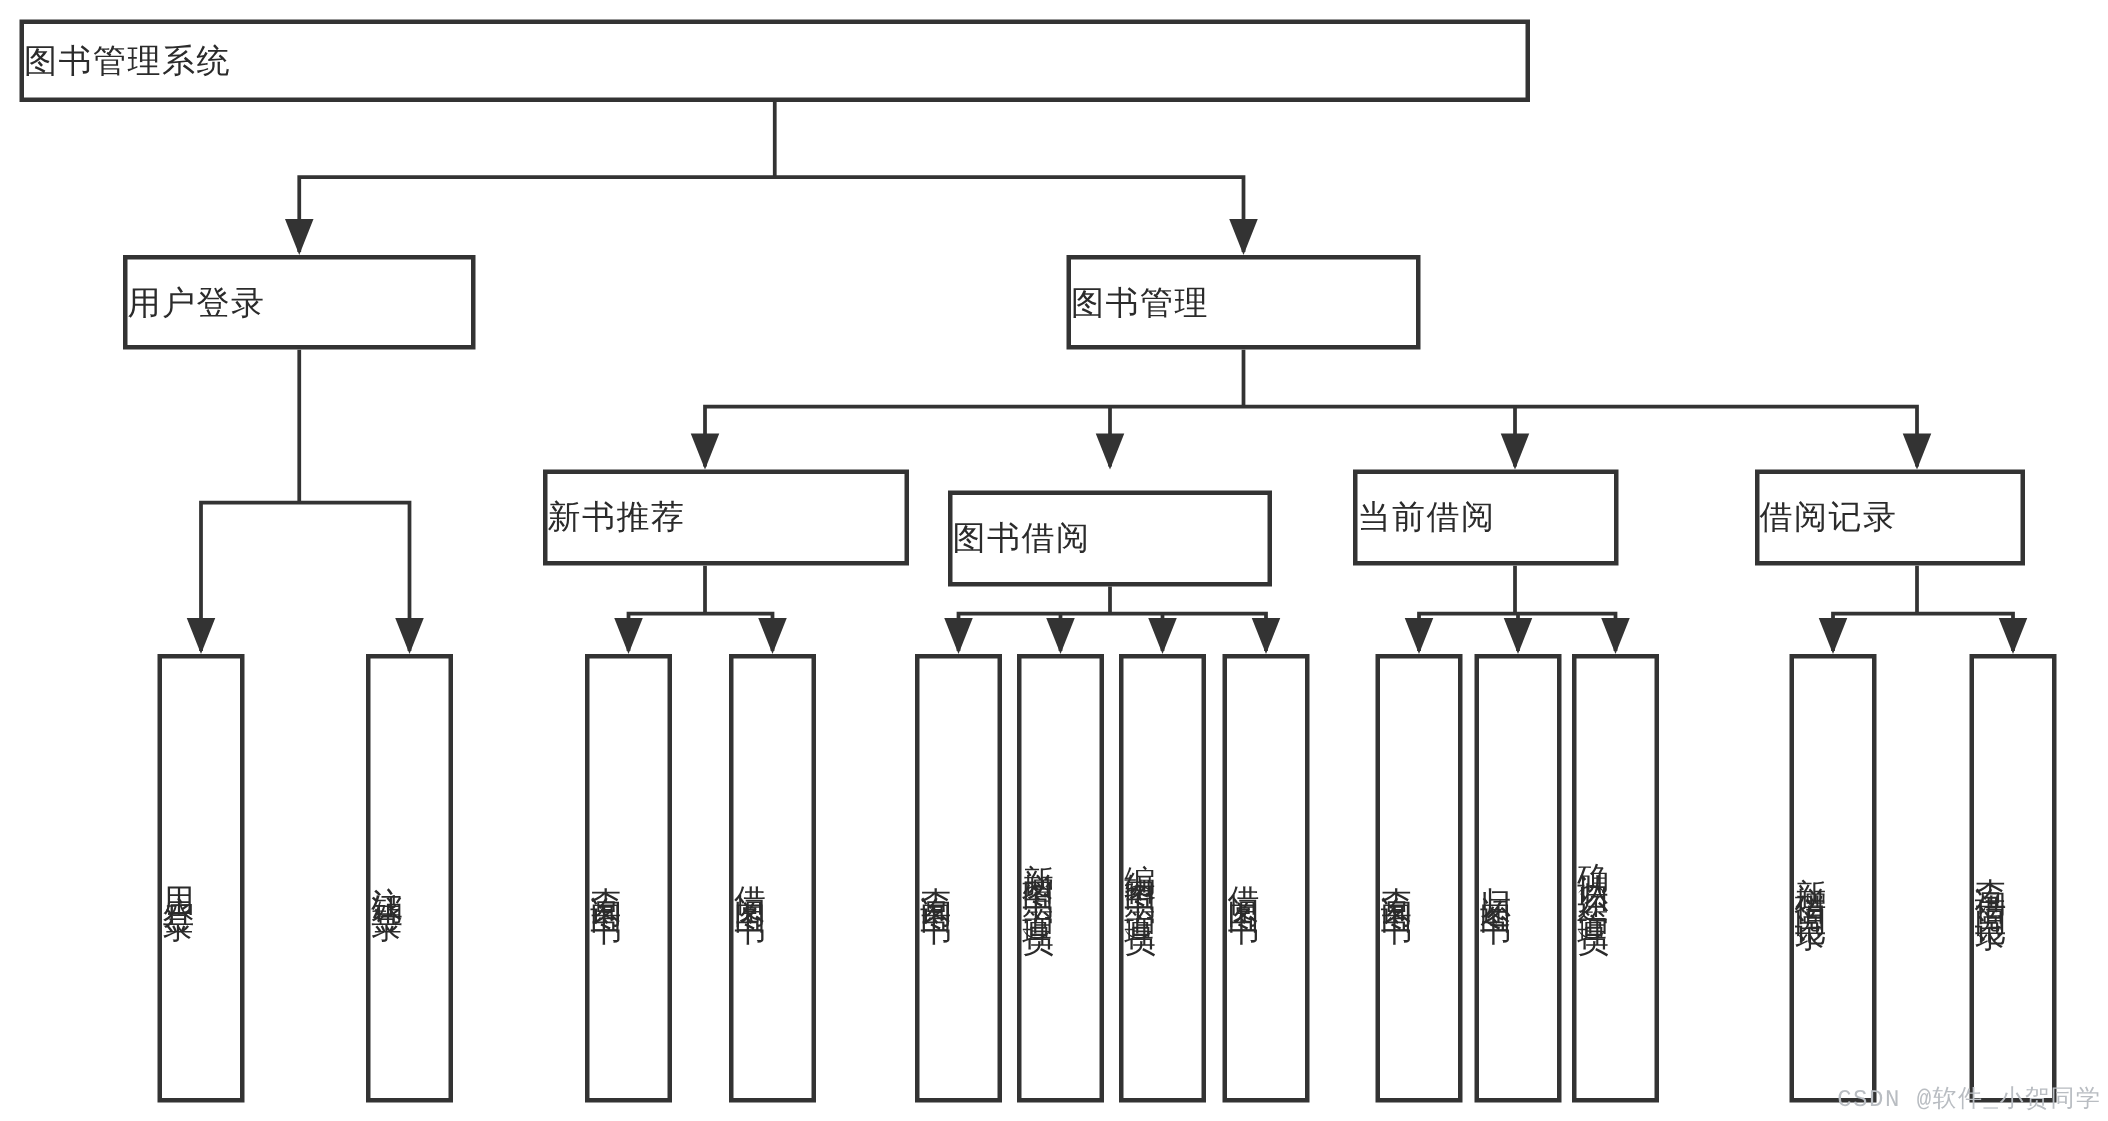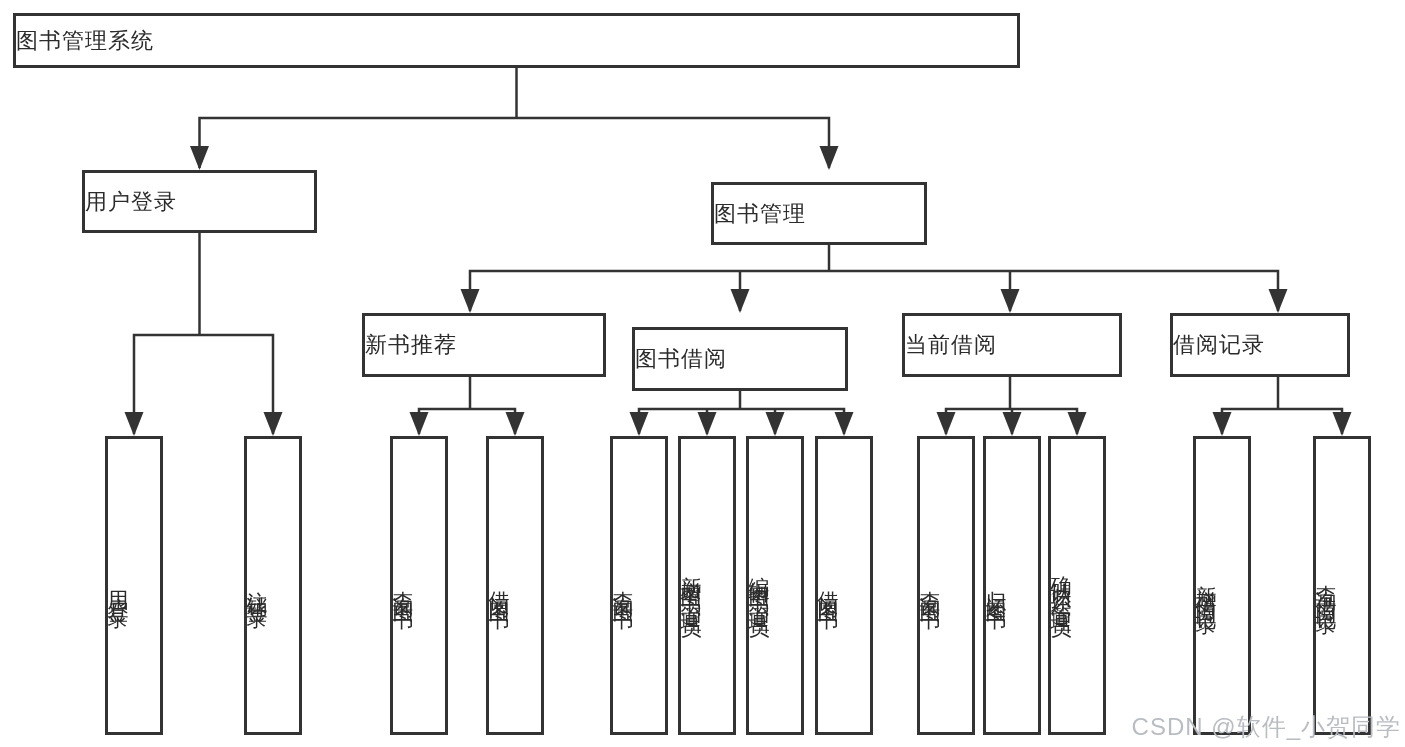--- a/index.html
+++ b/index.html
@@ -47,24 +47,25 @@
   .leaf span {
     writing-mode: vertical-rl;
     text-orientation: mixed;
     letter-spacing: 6px;
     font-size: 21px;
   }
   #watermark {
     position: absolute;
     right: 4px;
     bottom: 4px;
-    font-size: 24px;
+    font-size: 16px;
     color: var(--watermark, #b9bdc2);
     letter-spacing: 1px;
     white-space: nowrap;
+    font-family: Liberation Mono, monospace;
   }
 </style>
 </head>
 <body>
 
 <div id="stage">
 
   <svg id="connectors" width="1405" height="747" viewBox="0 0 1405 747">
 
     <g>
@@ -127,31 +128,31 @@
     </g>
   </svg>
 
   <div class="node" style="left:13px;top:13px;width:1007px;height:55px">
     <span>图书管理系统</span>
   </div>
 
   <div class="node" style="left:82px;top:170px;width:235px;height:63px">
     <span>用户登录</span>
   </div>
-  <div class="node" style="left:711px;top:182px;width:216px;height:63px">
+  <div class="node" style="left:711px;top:170px;width:236px;height:63px">
     <span>图书管理</span>
   </div>
 
   <div class="node" style="left:362px;top:313px;width:244px;height:64px">
     <span>新书推荐</span>
   </div>
   <div class="node" style="left:632px;top:327px;width:216px;height:64px">
     <span>图书借阅</span>
   </div>
-  <div class="node" style="left:902px;top:313px;width:220px;height:64px">
+  <div class="node" style="left:902px;top:313px;width:177px;height:64px">
     <span>当前借阅</span>
   </div>
   <div class="node" style="left:1170px;top:313px;width:180px;height:64px">
     <span>借阅记录</span>
   </div>
 
   <div class="node leaf" style="left:105px;top:436px;width:58px;height:299px">
     <span>用户登录</span>
   </div>
   <div class="node leaf" style="left:244px;top:436px;width:58px;height:299px">

